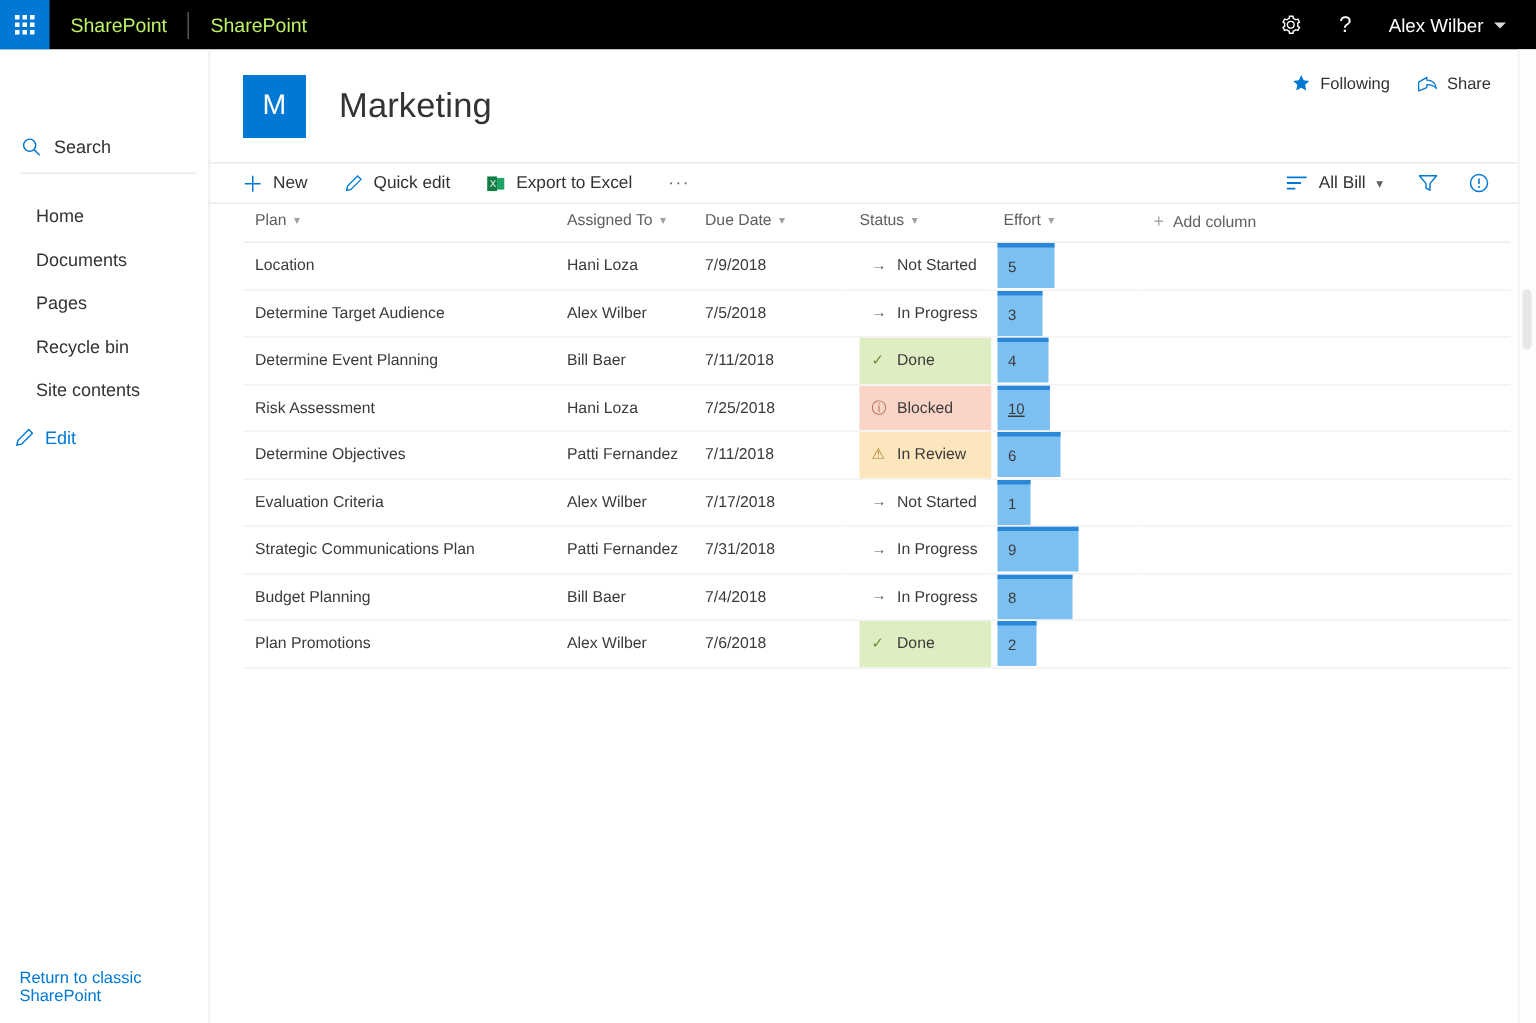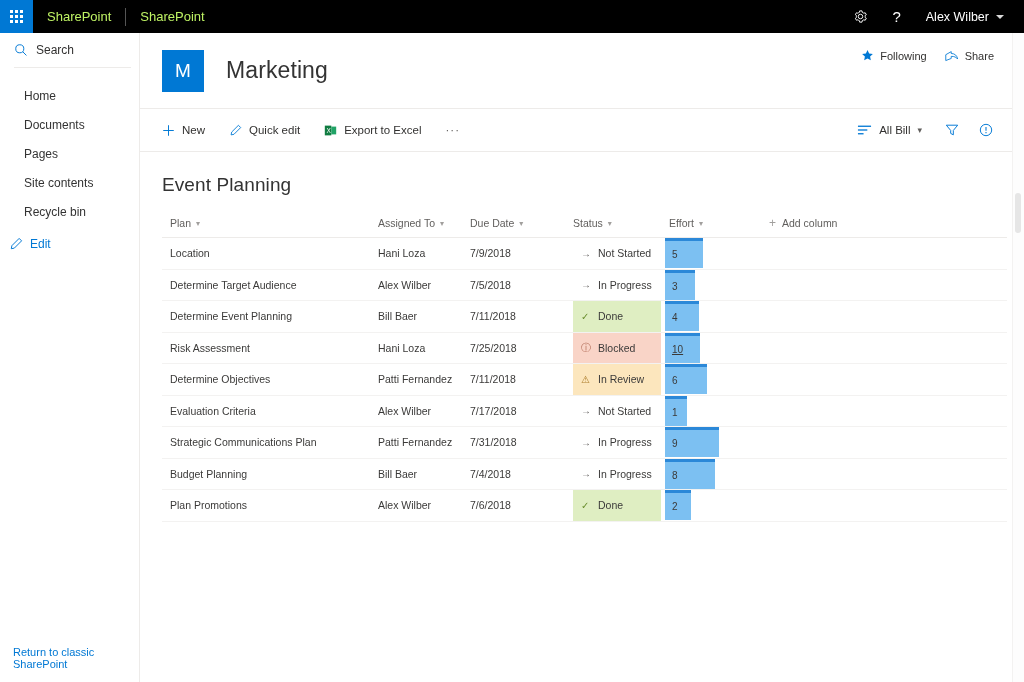--- a/index.html
+++ b/index.html
@@ -48,21 +48,21 @@
     opacity: .85;
   }
 
   
   .leftnav {
     position: absolute; top: 33px; left: 0; width: 140px; height: 649px;
     background: #ffffff; border-right: 1px solid #edebe9;
   }
   .search-row {
     display: flex; align-items: center; gap: 8px;
-    padding: 10px 0 10px 14px; cursor: text;
+    padding: 10px 0 10px 14px; cursor: text; margin-top: 48px;
   }
   .search-row .lbl { font-size: 12px; color: #323130; }
   .search-divider { height: 1px; background: #edebe9; margin: 0 8px 0 14px; }
   .nav-items { padding-top: 14px; }
   .nav-item {
     font-size: 12px; color: #333333; padding: 6px 10px 6px 24px;
     cursor: pointer; line-height: 17px;
   }
   .nav-edit {
     display: flex; align-items: center; gap: 7px; color: #0078d4;
@@ -95,21 +95,21 @@
     position: absolute; right: 30px; top: 16px;
     display: flex; align-items: center; gap: 18px;
   }
   .site-action {
     display: flex; align-items: center; gap: 6px; font-size: 11px;
     color: #323130; cursor: pointer;
   }
 
   
   .cmdbar {
-    height: 44px; border-top: 1px solid #edebe9; border-bottom: 1px solid #edebe9;
+    height: 28px; border-top: 1px solid #edebe9; border-bottom: 1px solid #edebe9;
     display: flex; align-items: center; padding: 0 22px 0 22px; position: relative;
     background: #ffffff;
   }
   .cmd {
     display: flex; align-items: center; gap: 7px; font-size: 11.5px;
     color: #323130; padding: 0 12px; height: 34px; cursor: pointer;
   }
   .cmd:first-child { padding-left: 0; }
   .cmd-right {
     margin-left: auto; display: flex; align-items: center; gap: 2px;
@@ -225,22 +225,22 @@
       <line x1="10" y1="10" x2="14.2" y2="14.2" stroke="#0078d4" stroke-width="1.1"></line>
     </svg>
     <span class="lbl">Search</span>
   </div>
   <div class="search-divider"></div>
 
   <div class="nav-items">
     <div class="nav-item">Home</div>
     <div class="nav-item">Documents</div>
     <div class="nav-item">Pages</div>
+    <div class="nav-item">Recycle bin</div>
     <div class="nav-item">Site contents</div>
-    <div class="nav-item">Recycle bin</div>
     <div class="nav-edit">
       <svg width="14" height="14" viewBox="0 0 16 16">
         <path d="M11.6 1.6l2.8 2.8-8.3 8.3-3.5.7.7-3.5z" fill="none" stroke="#0078d4" stroke-width="1.1"></path>
       </svg>
       <span>Edit</span>
     </div>
   </div>
 
   <div class="classic-link">Return to classic SharePoint</div>
 </div>
@@ -311,21 +311,20 @@
         <svg width="14" height="14" viewBox="0 0 16 16">
           <circle cx="8" cy="8" r="6.5" fill="none" stroke="#0078d4" stroke-width="1.1"></circle>
           <line x1="8" y1="4.5" x2="8" y2="8.8" stroke="#0078d4" stroke-width="1.2"></line>
           <circle cx="8" cy="11" r=".8" fill="#0078d4"></circle>
         </svg>
       </div>
     </div>
   </div>
 
   <div class="listarea">
-    <div class="list-title">Event Planning</div>
 
     <table class="grid">
       <thead>
         <tr>
           <th class="c-title">
             <span>Plan</span><span class="chev">▾</span>
           </th>
           <th class="c-assigned">
             <span>Assigned To</span><span class="chev">▾</span>
           </th>

